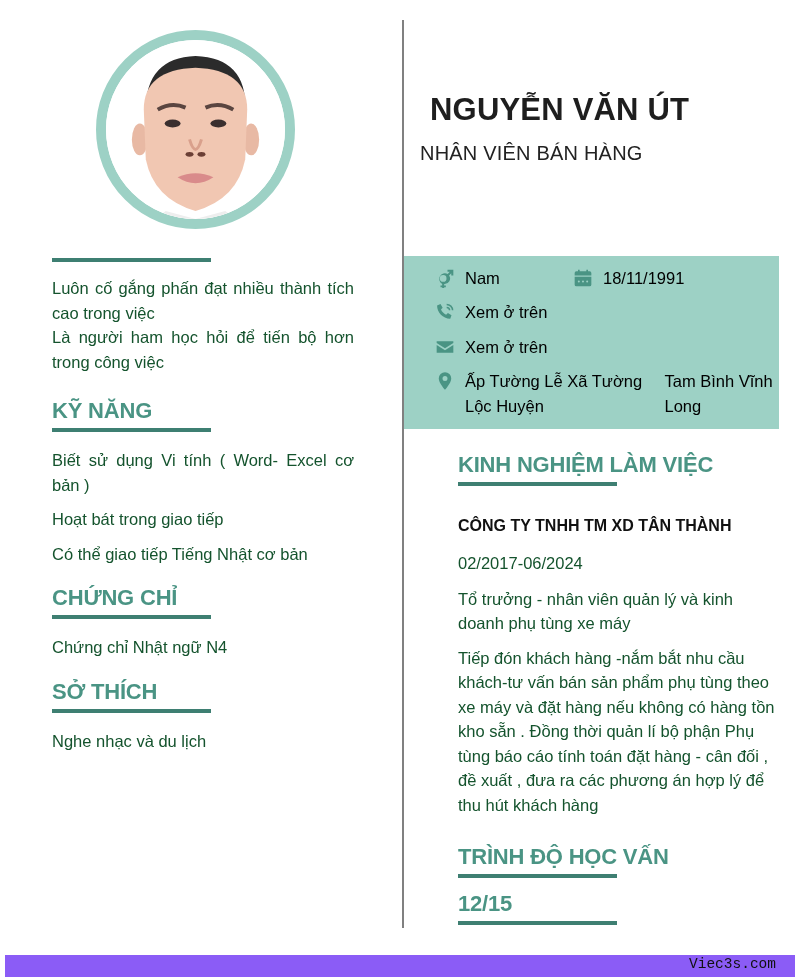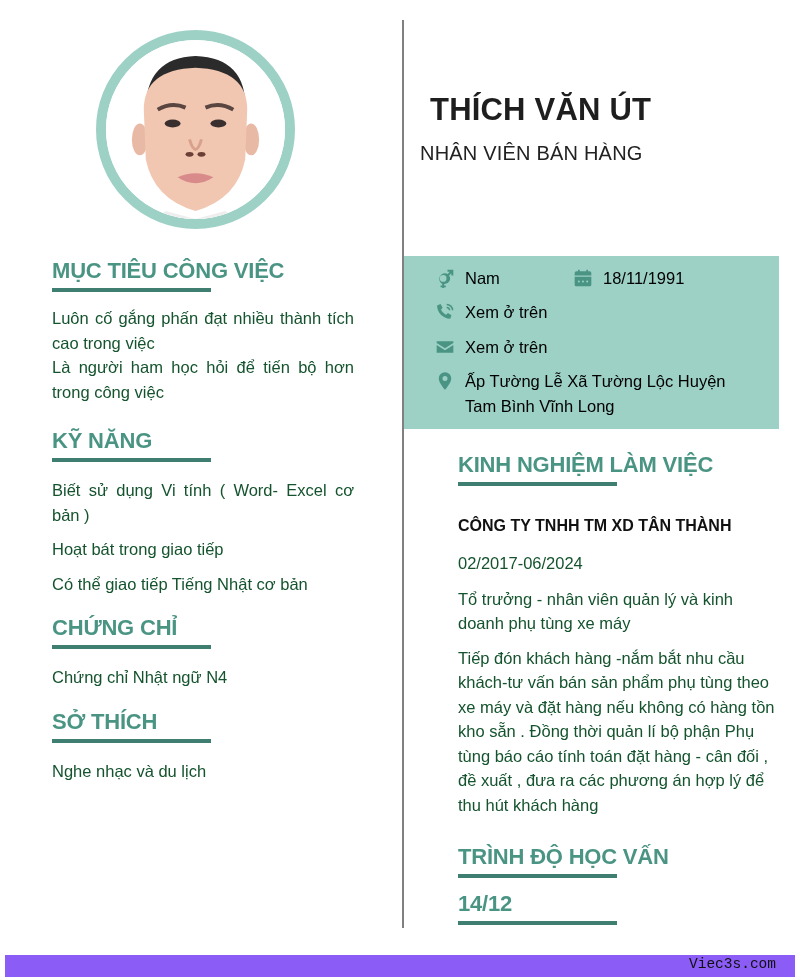--- a/index.html
+++ b/index.html
@@ -51,21 +51,20 @@
     <path d="M84 100 Q90 120 96 100" stroke="#d9a08c" stroke-width="3" fill="none"></path>
     <ellipse cx="84" cy="115" rx="4" ry="2.5" fill="#6b3f35"></ellipse>
     <ellipse cx="96" cy="115" rx="4" ry="2.5" fill="#6b3f35"></ellipse>
     <path d="M72 138 Q90 130 108 138 Q90 150 72 138 Z" fill="#d98b8b"></path>
     <path d="M60 172 L90 180 L120 172 L130 180 L50 180 Z" fill="#eeeeee"></path>
   </svg>
 </div>
 
 <div class="left">
   <section>
-    <div class="sec-title">MỤC TIÊU CÔNG VIỆC</div>
     <div class="sec-rule"></div>
     <div class="body-text justify" style="margin-top:14px;">Luôn cố gắng phấn đạt nhiều thành tích cao trong việc</div>
     <div class="body-text justify">Là người ham học hỏi để tiến bộ hơn trong công việc</div>
   </section>
 
   <section style="margin-top:22px;">
     <div class="sec-title">KỸ NĂNG</div>
     <div class="sec-rule"></div>
     <div class="body-text justify" style="margin-top:16px;">Biết sử dụng Vi tính ( Word- Excel cơ bản )</div>
     <div class="body-text item">Hoạt bát trong giao tiếp</div>
@@ -78,21 +77,21 @@
     <div class="body-text" style="margin-top:16px;">Chứng chỉ Nhật ngữ N4</div>
   </section>
 
   <section style="margin-top:17px;">
     <div class="sec-title">SỞ THÍCH</div>
     <div class="sec-rule"></div>
     <div class="body-text" style="margin-top:16px;">Nghe nhạc và du lịch</div>
   </section>
 </div>
 
-<div class="name">THÍCH VĂN ÚT</div>
+<div class="name">NGUYỄN VĂN ÚT</div>
 <div class="role">NHÂN VIÊN BÁN HÀNG</div>
 
 <div class="contact">
   <div class="c-row" style="left:30px; top:10px;">
     <span class="c-icon">
       <svg viewBox="0 0 24 24">
           <path d="M15 2h7v7h-2.5V6.3l-2.6 2.6A6.5 6.5 0 0 1 11 19.1V21h2v2.2h-2V24H8.6v-.8h-2V21h2v-1.9A6.5 6.5 0 1 1 15.2 7.1l2.6-2.6H15V2zM9.8 8.5a4 4 0 1 0 0 8 4 4 0 0 0 0-8z"></path>
         </svg>
     </span>
     <span>Nam</span>
@@ -120,40 +119,40 @@
         </svg>
     </span>
     <span>Xem ở trên</span>
   </div>
   <div class="c-row" style="left:30px; top:113px;">
     <span class="c-icon">
       <svg viewBox="0 0 24 24">
           <path d="M12 1.5a7.5 7.5 0 0 0-7.5 7.5c0 5.6 7.5 13.5 7.5 13.5s7.5-7.9 7.5-13.5A7.5 7.5 0 0 0 12 1.5zm0 4.5a3 3 0 1 1 0 6 3 3 0 0 1 0-6z"></path>
         </svg>
     </span>
-    <span style="display:flex; flex-direction:column;">
+    <span style="display:flex; ">
       <span>Ấp Tường Lễ Xã Tường Lộc Huyện</span>
       <span>Tam Bình Vĩnh Long</span>
     </span>
   </div>
 </div>
 
 <div class="right">
   <section>
     <div class="sec-title">KINH NGHIỆM LÀM VIỆC</div>
     <div class="sec-rule"></div>
     <div class="company">CÔNG TY TNHH TM XD TÂN THÀNH</div>
     <div class="body-text" style="margin-top:13px;">02/2017-06/2024</div>
     <div class="body-text" style="margin-top:11px; width:300px;">Tổ trưởng - nhân viên quản lý và kinh doanh phụ tùng xe máy</div>
     <div class="body-text" style="margin-top:10px; width:330px;">Tiếp đón khách hàng -nắm bắt nhu cầu khách-tư vấn bán sản phẩm phụ tùng theo xe máy và đặt hàng nếu không có hàng tồn kho sẵn . Đồng thời quản lí bộ phận Phụ tùng báo cáo tính toán đặt hàng - cân đối , đề xuất , đưa ra các phương án hợp lý để thu hút khách hàng</div>
   </section>
 
   <section style="margin-top:25px;">
     <div class="sec-title">TRÌNH ĐỘ HỌC VẤN</div>
     <div class="sec-rule"></div>
-    <div class="sec-title" style="margin-top:11px;">14/12</div>
+    <div class="sec-title" style="margin-top:11px;">12/15</div>
     <div class="sec-rule"></div>
   </section>
 </div>
 
 <div class="footer">
   <span class="footer-text">Viec3s.com</span>
 </div>
 
 </body></html>

